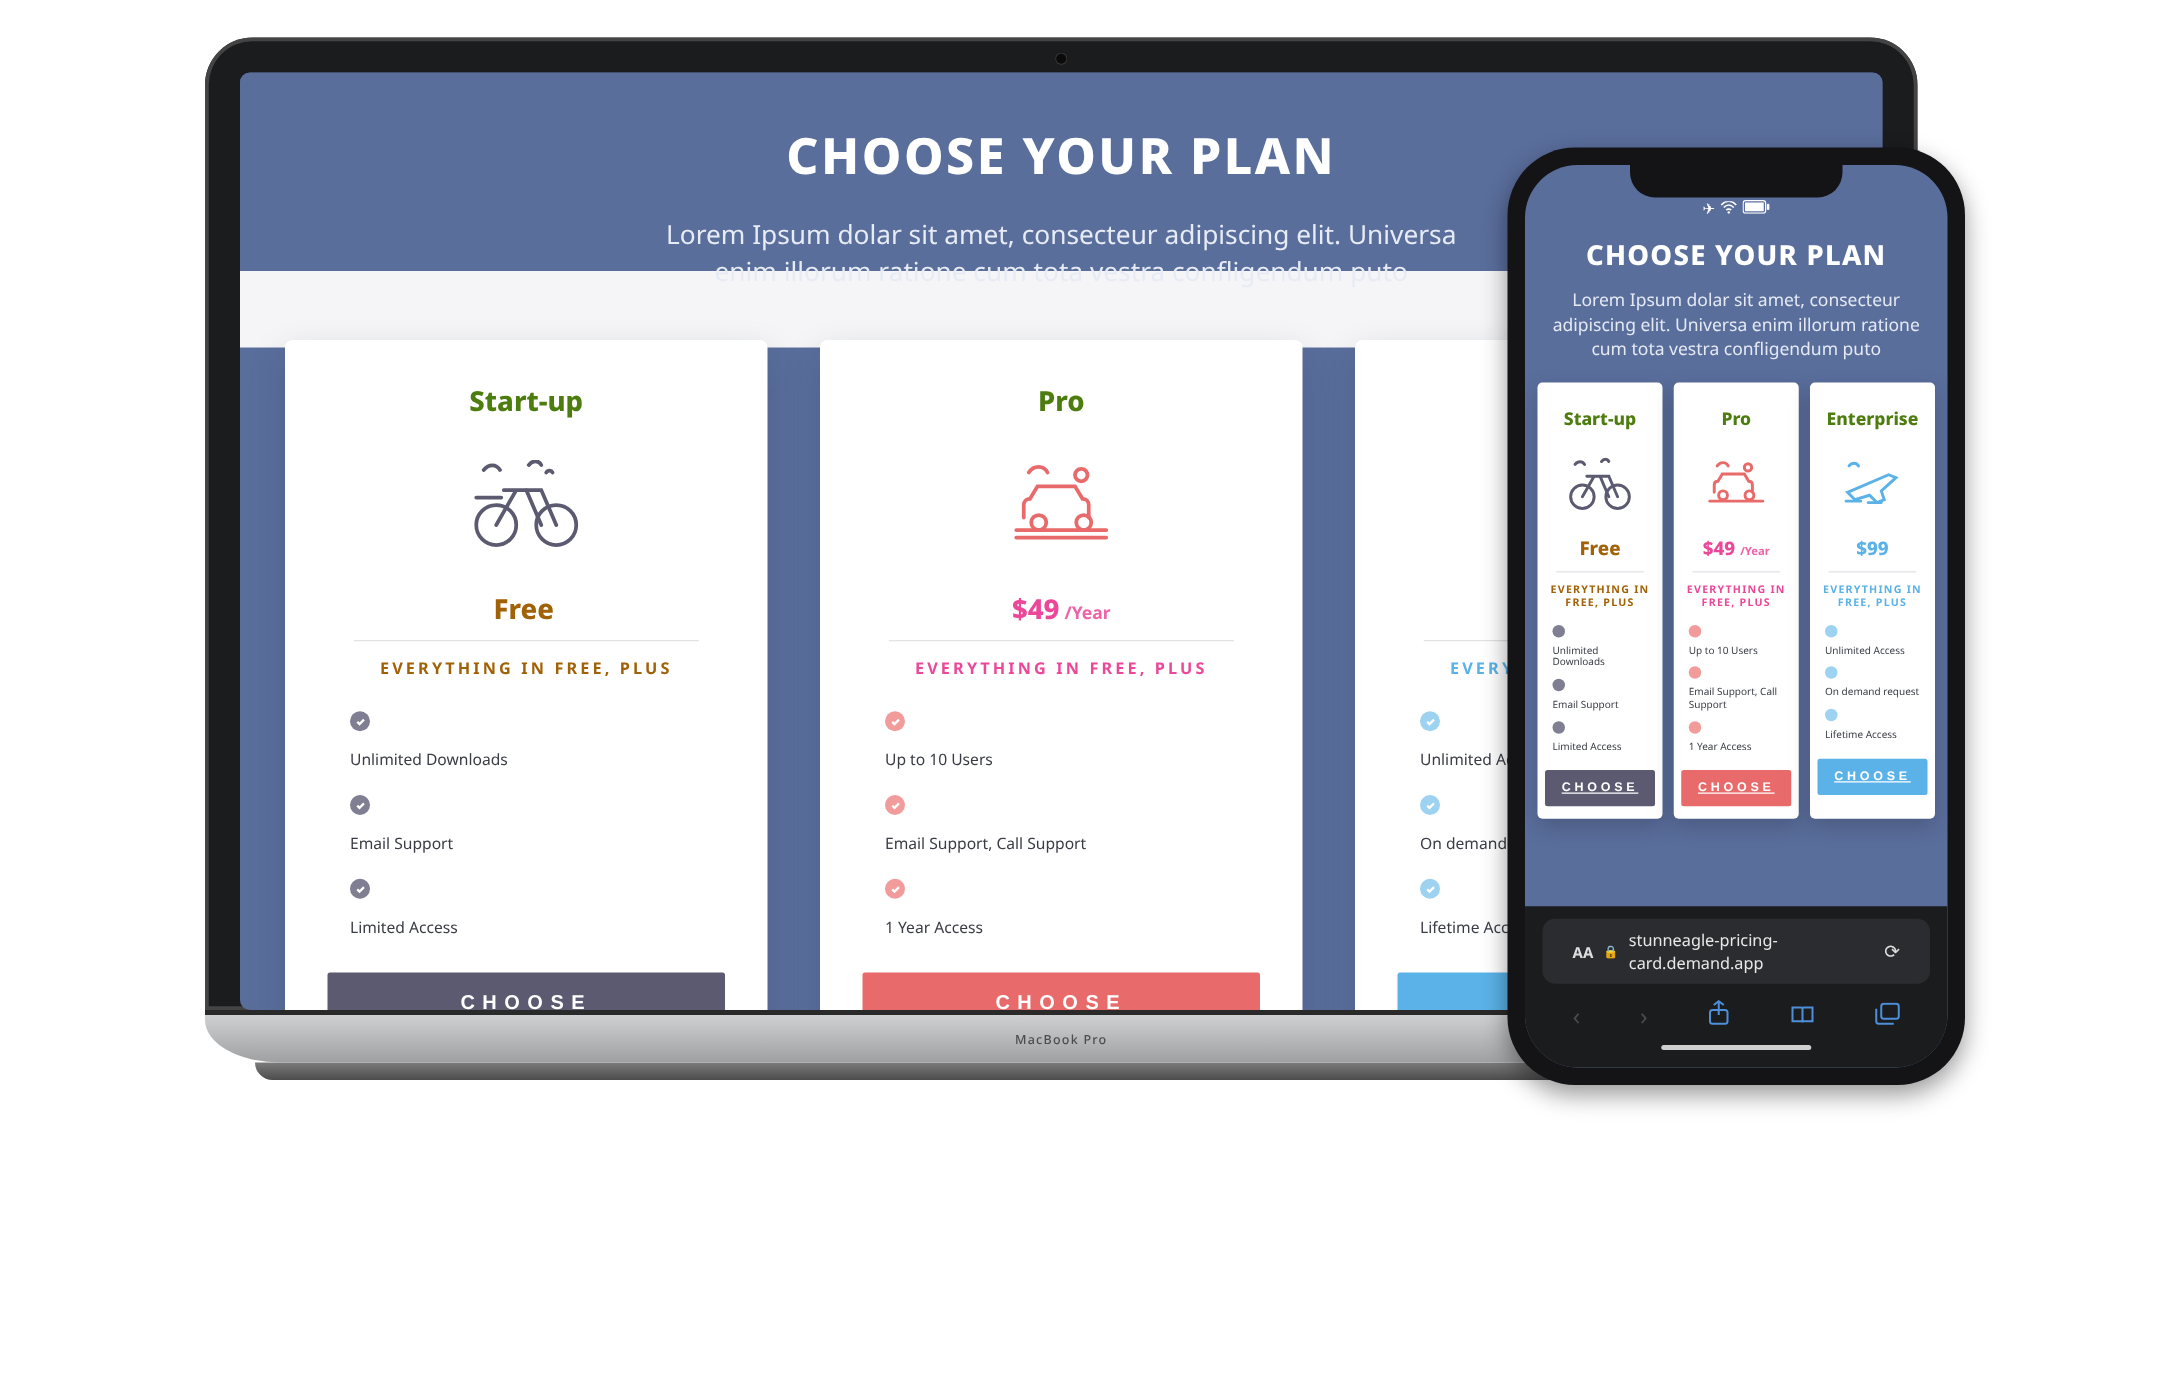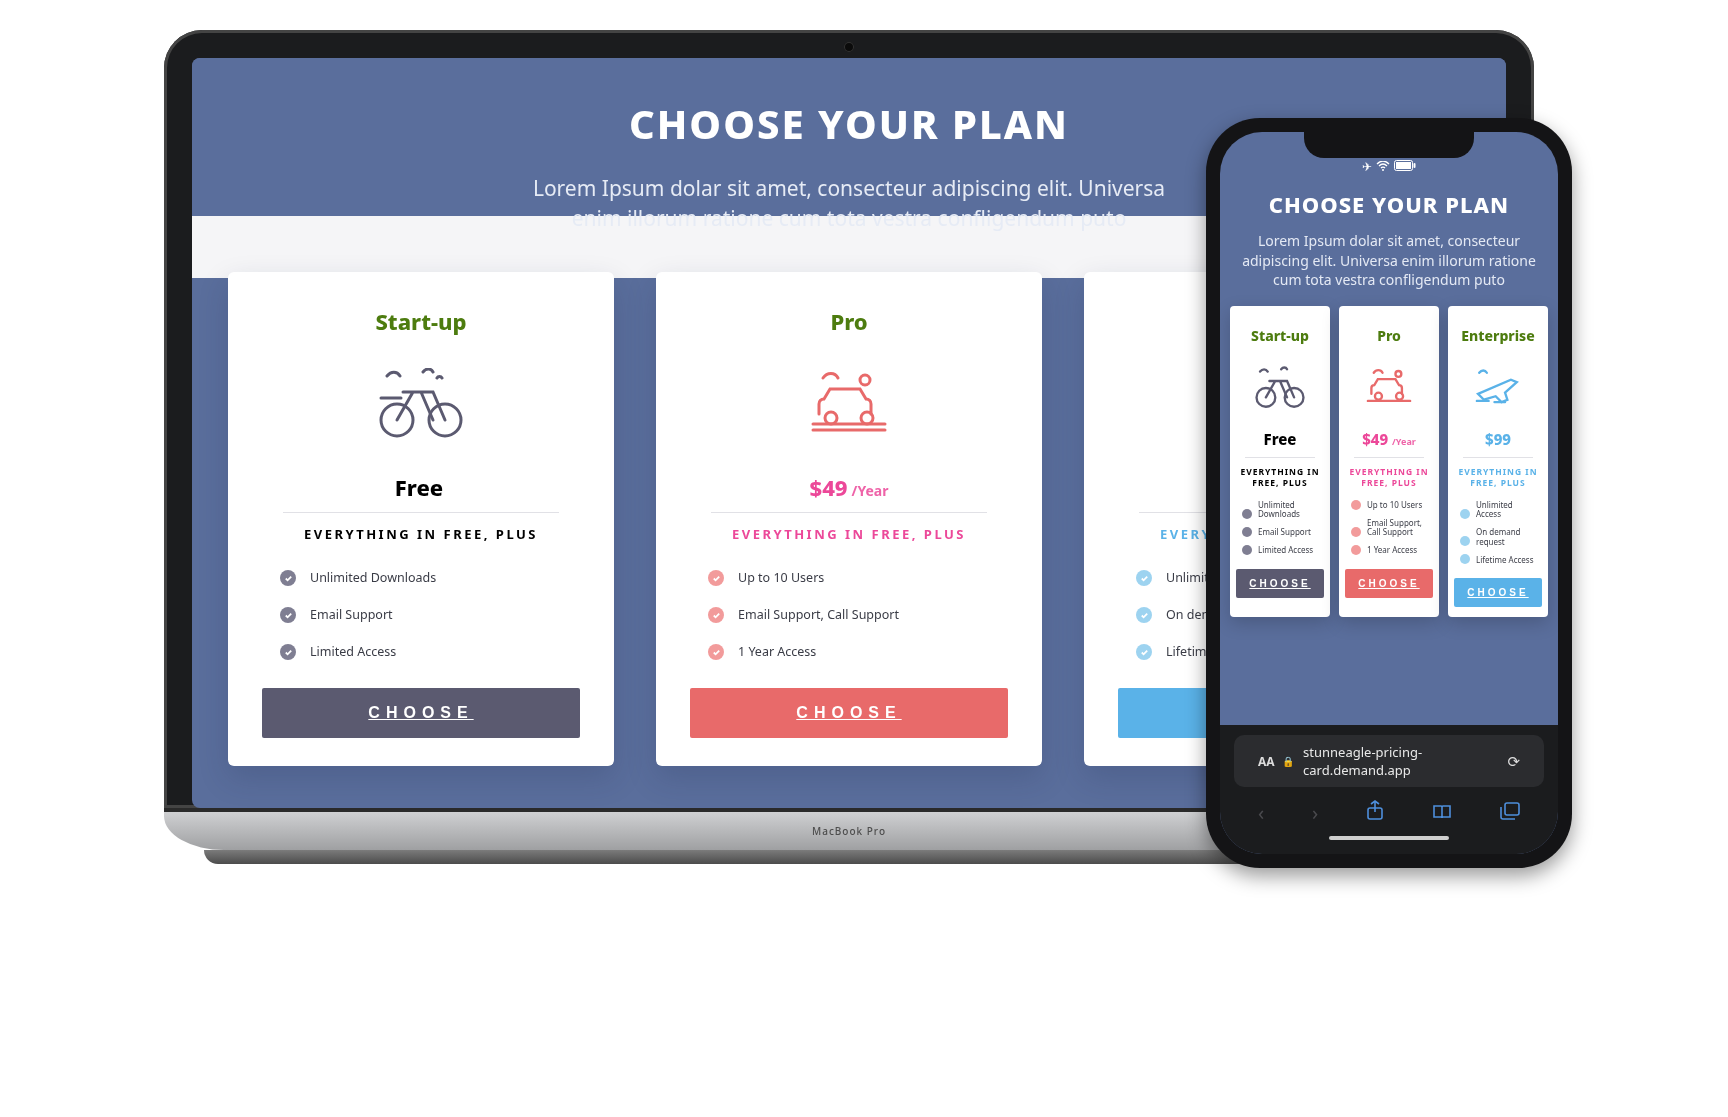--- a/index.html
+++ b/index.html
@@ -29,26 +29,26 @@
   .hero p  { color:#e6ebf5; font-size:21px; line-height:1.45; margin:0 auto; max-width:640px; }
   .cards { display:flex; gap:42px; padding:0 36px; position:absolute; top:214px; width:100%; }
   .card  { background:#fff; border-radius:6px; box-shadow:0 12px 30px rgba(30,40,70,.18); flex:1; display:flex; flex-direction:column; align-items:center; padding:34px 20px 28px; min-width:0; }
   .t-name { font-size:22px; font-weight:800; color:#4d7c0f; margin-bottom:28px; }
   .illu { height:80px; display:flex; align-items:center; justify-content:center; margin-bottom:28px; }
   .price { font-size:22px; font-weight:800; margin-bottom:10px; }
   .period { font-size:14px; font-weight:700; opacity:.85; margin-left:4px; }
   .divider { width:80%; height:1px; background:#e1e1e6; margin-bottom:12px; }
   .plus { font-size:13px; letter-spacing:2.5px; font-weight:700; margin-bottom:16px; }
   .feat { list-style:none; width:100%; padding:0 32px; }
-  .feat li{ display:flex; align-items:flex-end; gap:14px; font-size:12.5px; color:#3a3c46; padding:10px 0; }
+  .feat li{ display:flex; align-items:flex-start; gap:14px; font-size:12.5px; color:#3a3c46; padding:10px 0;flex-direction:column; }
   .dot { width:16px; height:16px; border-radius:50%; flex-shrink:0; display:flex; align-items:center; justify-content:center; }
   .dot svg { width:9px; height:9px; }
   .choose { margin-top:18px; width:92%; padding:16px 0; border:none; color:#fff; font-size:16px; letter-spacing:6px; font-weight:700; border-radius:2px; cursor:pointer;text-decoration:underline; }
 
-  .c-purple { color:#000000 } .bg-purple{background:#5b5a70} .check-purple{background:#7f7e92}
+  .c-purple { color:#a16207 } .bg-purple{background:#5b5a70} .check-purple{background:#7f7e92}
   .c-coral  { color:#ec4899 } .bg-coral {background:#e86a6a} .check-coral {background:#f29b9b}
   .c-blue   { color:#5ab2e8 } .bg-blue  {background:#5ab2e8} .check-blue  {background:#9dd3f0}
 
   
   .phone { position:absolute; right:-8px; top:88px; width:366px; border-radius:54px; background:#141416; padding:14px 14px; box-shadow:0 8px 20px rgba(0,0,0,.4); }
   .phone-bezel{border-radius:42px; overflow:hidden; position:relative; background:#5a6e9c; height:722px;}
   .notch { position:absolute; top:0; left:50%; transform:translateX(-50%); width:170px; height:26px; background:#141416; border-radius:0 0 20px 20px; z-index:5;}
   .statusbar{display:flex;justify-content:space-between;align-items:center;padding:8px 20px 4px;color:#fff;font-size:13px;font-weight:400;flex-direction:column;}
   .sicons{display:flex;gap:4px;align-items:center}
   .sicons span{font-size:12px}

